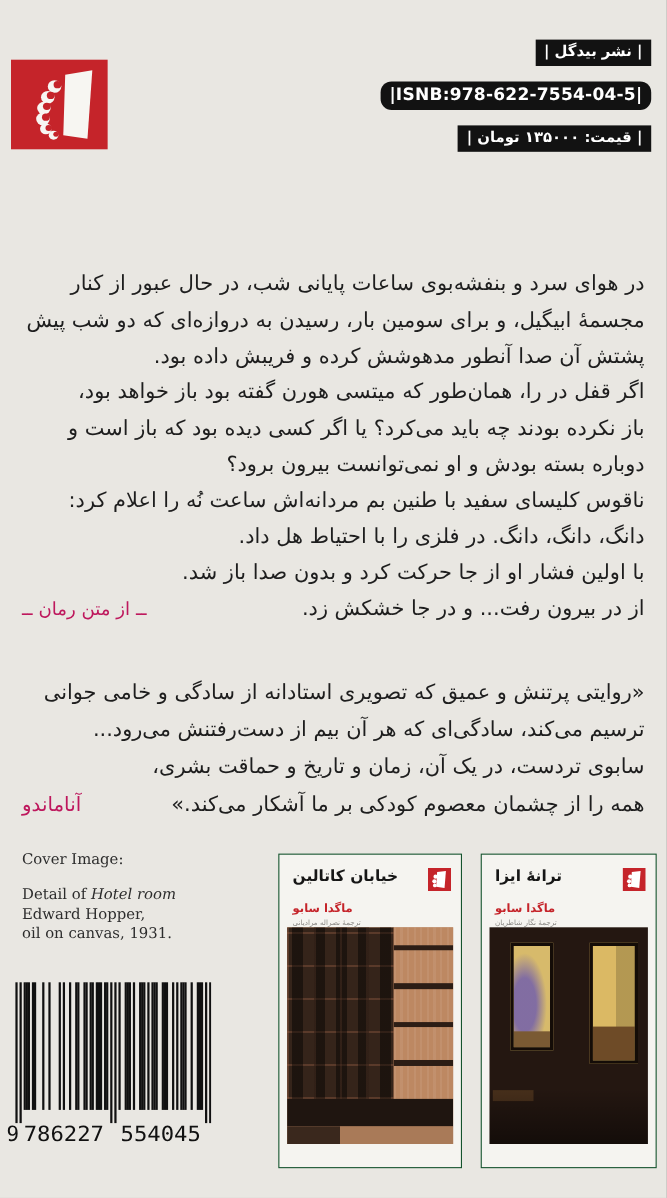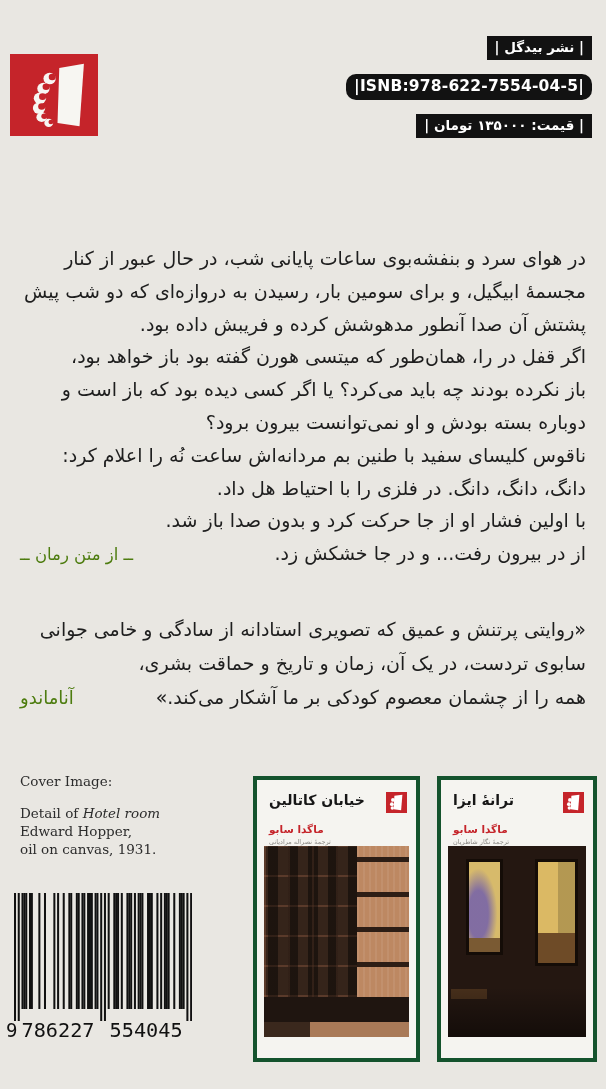--- a/index.html
+++ b/index.html
@@ -20,21 +20,21 @@
   }
   .badge.fa{direction:rtl;font-size:13.5px;}
   .badge.isbn{direction:ltr;font-size:15.5px;letter-spacing:.2px;border-radius:10px;}
   
   .excerpt{
     position:absolute;right:20px;left:20px;top:242px;
     direction:rtl;text-align:right;
     font-size:19px;line-height:32.8px;color:#1e1e1e;
   }
   .row-with-attr{display:flex;justify-content:space-between;align-items:baseline;}
-  .attr{font-size:16.5px;color:#4d7c0f;white-space:nowrap;}
+  .attr{font-size:16.5px;color:#be185d;white-space:nowrap;}
   
   .review{
     position:absolute;right:20px;left:20px;top:612px;
     direction:rtl;text-align:right;
     font-size:19px;line-height:34px;color:#1e1e1e;
   }
   .review .attr{font-size:18px;}
   
   .credit{
     position:absolute;left:20px;top:772px;
@@ -42,21 +42,21 @@
     line-height:18px;
   }
   .credit .lbl{margin-bottom:14px;}
   .credit .it{font-style:italic;}
   .credit .bd{font-weight:normal;}
   
   .barcode{position:absolute;left:6px;top:891px;width:186px;height:152px;}
   
   .thumb{
     position:absolute;top:776px;height:286px;box-sizing:border-box;
-    background:#f5f4f0;border:4px solid #14532d;
+    background:#f5f4f0;border:1px solid #14532d;
   }
   .thumb.a{left:253px;width:167px;}
   .thumb.b{left:437px;width:160px;}
   .thumb-head{display:flex;justify-content:space-between;align-items:flex-start;padding:12px 9px 0 12px;}
   .thumb-title{direction:rtl;font-size:14px;font-weight:bold;color:#161616;line-height:1.2;}
   .thumb-logo{width:21px;height:21px;flex:0 0 auto;}
   .thumb-author{direction:rtl;text-align:left;font-size:10.5px;font-weight:bold;color:#c5242a;padding:10px 0 0 12px;}
   .thumb-trans{direction:rtl;text-align:left;font-size:6.5px;color:#8a8884;padding:3px 0 0 12px;}
   .thumb-art{position:absolute;left:7px;right:7px;top:66px;bottom:21px;overflow:hidden;}
   
@@ -142,20 +142,21 @@
     <div>دانگ، دانگ، دانگ. در فلزی را با احتیاط هل داد.</div>
     <div>با اولین فشار او از جا حرکت کرد و بدون صدا باز شد.</div>
     <div class="row-with-attr">
       <div>از در بیرون رفت... و در جا خشکش زد.</div>
       <div class="attr">ــ از متن رمان ــ</div>
     </div>
   </div>
 
   <div class="review">
     <div>«روایتی پرتنش و عمیق که تصویری استادانه از سادگی و خامی جوانی</div>
+    <div>ترسیم می‌کند، سادگی‌ای که هر آن بیم از دست‌رفتنش می‌رود...</div>
     <div>سابوی تردست، در یک آن، زمان و تاریخ و حماقت بشری،</div>
     <div class="row-with-attr">
       <div>همه را از چشمان معصوم کودکی بر ما آشکار می‌کند.»</div>
       <div class="attr">آناماندو</div>
     </div>
   </div>
 
   <div class="credit">
     <div class="lbl">Cover Image:</div>
     <div><span>Detail of </span><span class="it">Hotel room</span></div>

